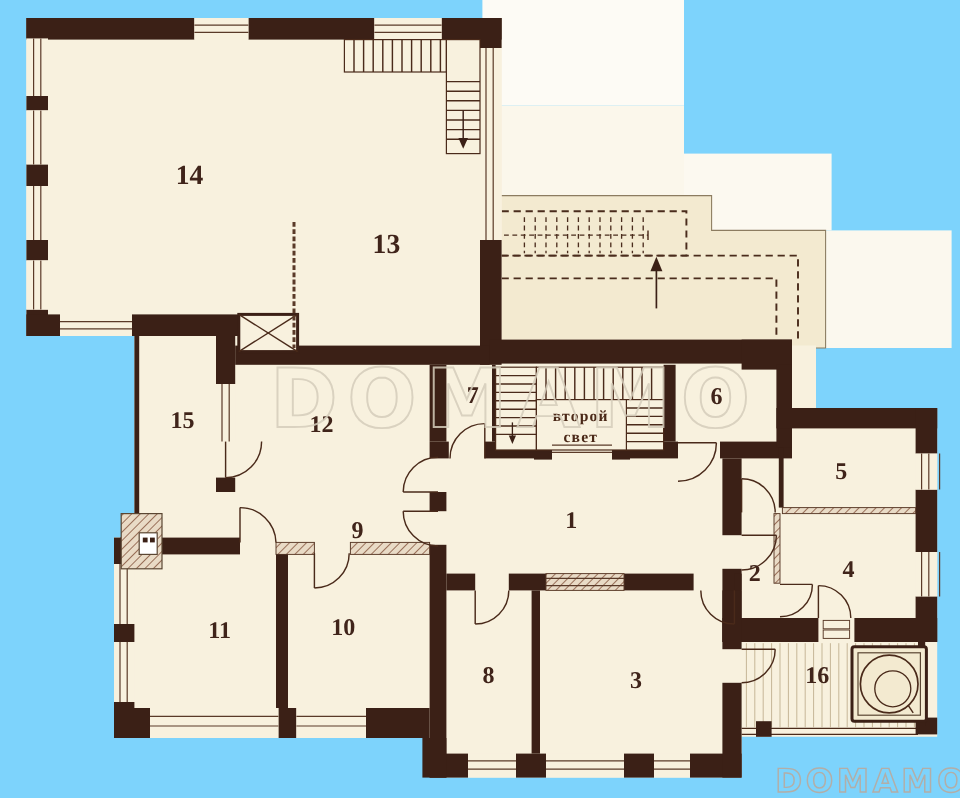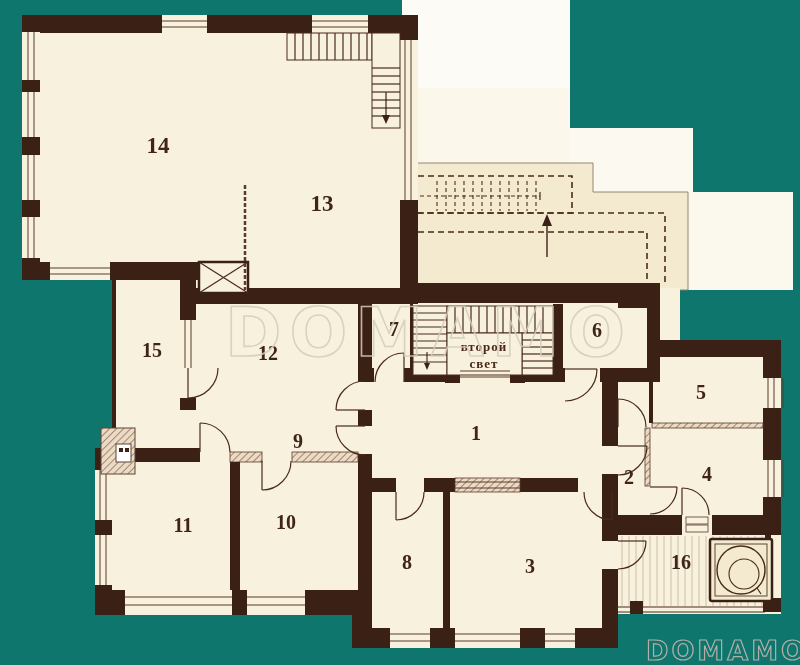--- a/index.html
+++ b/index.html
@@ -1,16 +1,16 @@
 <!DOCTYPE html>
 <html><head>
 <meta charset="utf-8">
 <style>
   html,body{margin:0;padding:0;background:#ffffff;}
-  .stage{position:relative;width:800px;height:665px;background:#0f766e;overflow:hidden;
+  .stage{position:relative;width:800px;height:665px;background:#7dd3fc;overflow:hidden;
          font-family:"Liberation Serif", serif;}
   svg{display:block;}
   text.roomnum{font-family:"Liberation Serif", serif;font-weight:700;fill:#40241a;}
   text.small-label{font-family:"Liberation Serif", serif;font-weight:700;fill:#4a2817;letter-spacing:1px;}
   text.watermark{font-family:"DejaVu Sans", sans-serif;font-weight:700;fill:none;}
   .wall{fill:#3b2016;}
   .thin{stroke:#4a2a1a;stroke-width:1.2;fill:none;}
   .glass{stroke:#5a3a28;stroke-width:1;fill:none;}
   .deckline{stroke:#c3b493;stroke-width:0.8;}
   .dashedln{stroke:#4a2c1c;stroke-width:1.6;fill:none;stroke-dasharray:6 4;}

